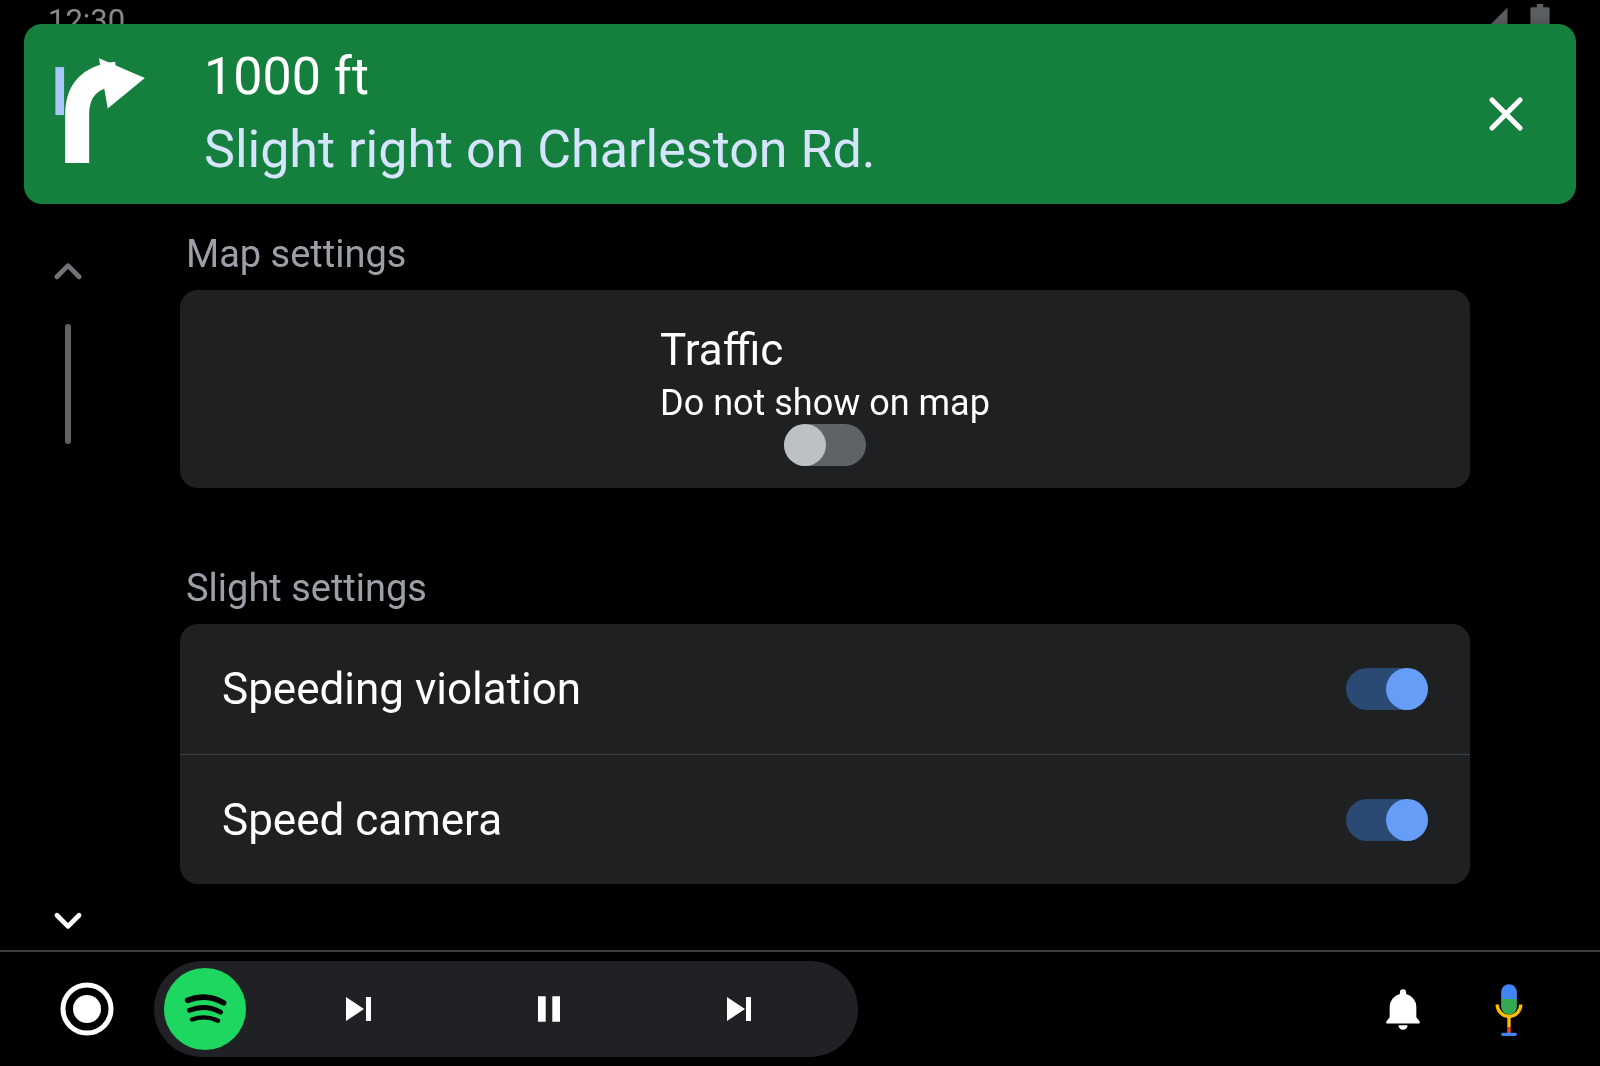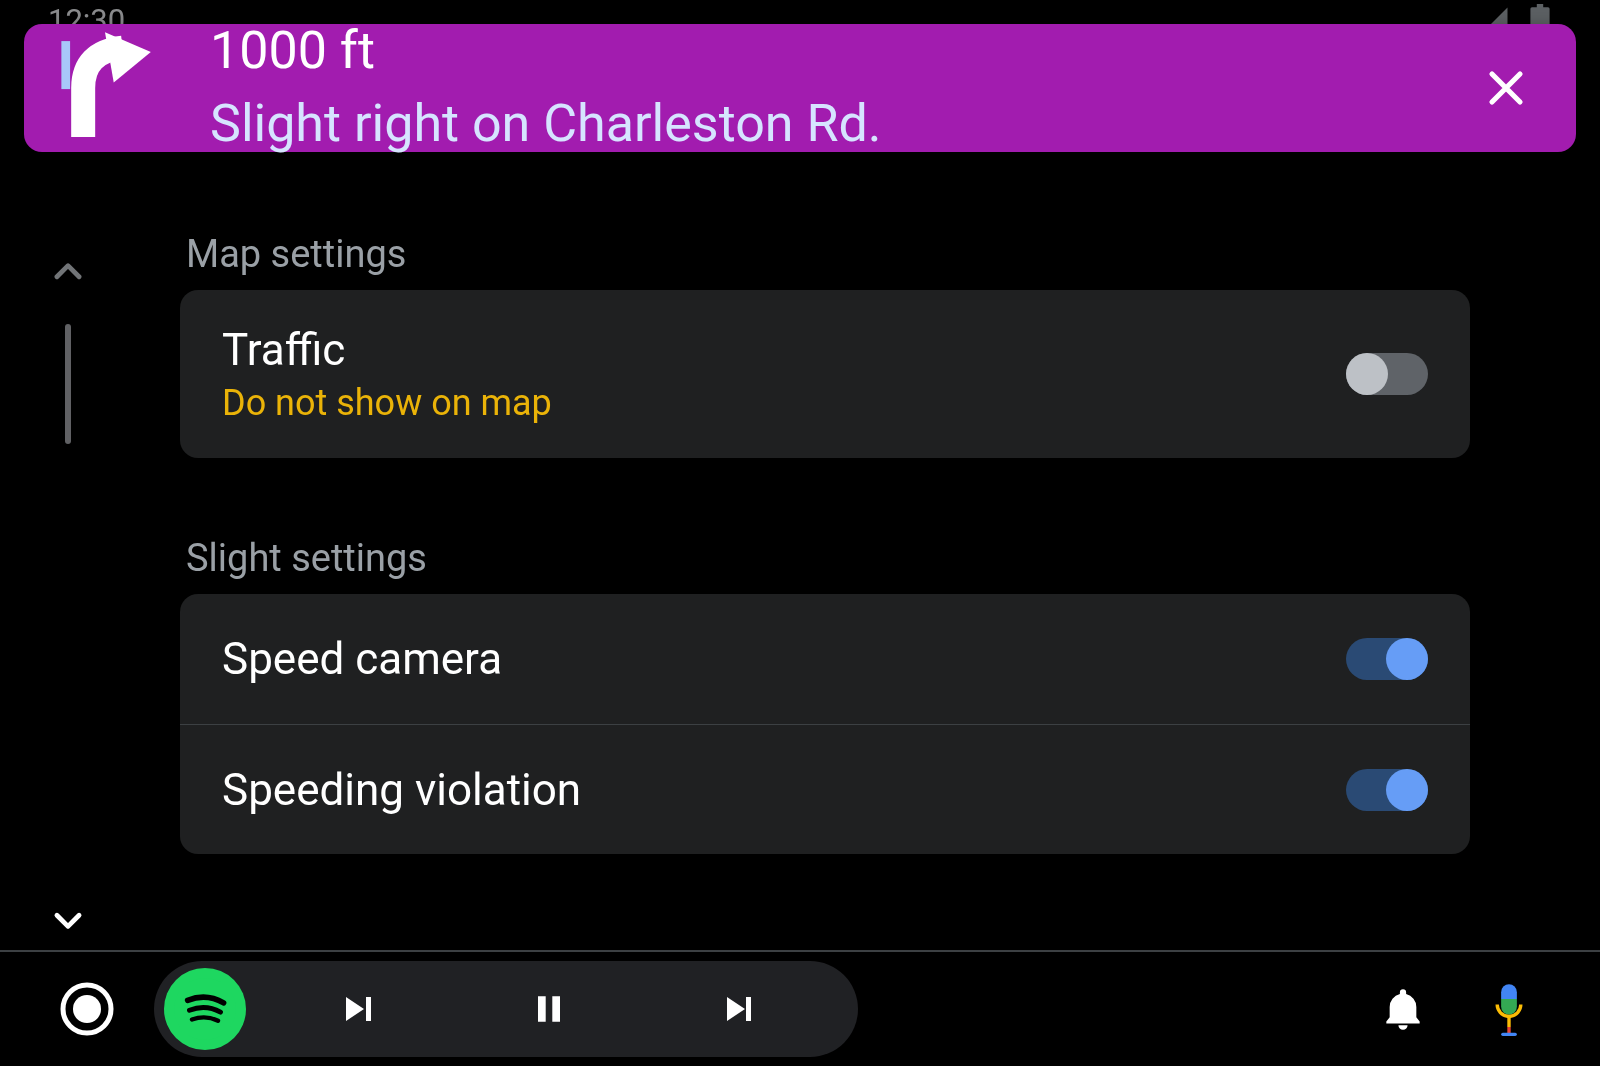--- a/index.html
+++ b/index.html
@@ -28,26 +28,26 @@
     opacity: 0.6;
   }
   .statusbar .right { display:flex; align-items:center; gap:20px; }
 
   
   .nav-banner {
     position: absolute;
     top: 24px;
     left: 24px;
     right: 24px;
-    height: 128px;
-    background: #a21caf;
+    height: 180px;
+    background: #15803d;
     border-radius: 18px;
     display: flex;
     align-items: center;
-    padding: 0 40px 0 26px;
+    padding: 0 40px 0 20px;
     box-shadow: 0 6px 20px rgba(0,0,0,.4);
     z-index: 5;
   }
   .nav-banner .turn-icon {
     width: 110px; height: 120px;
     display:flex; align-items:center; justify-content:center;
     margin-right: 50px;
   }
   .nav-banner .texts { flex:1; }
   .nav-banner .distance {
@@ -124,24 +124,24 @@
     border-top: 1px solid #3c4043;
   }
   .row .labels { flex:1; }
   .row .title {
     font-size: 44px;
     color: #fff;
     font-weight: 400;
   }
   .row .subtitle {
     font-size: 36px;
-    color: #eab308;
+    color: #ffffff;
     margin-top: 6px;
   }
-  .row.tall { padding-top: 34px; padding-bottom: 34px; }
+  .row.tall { padding-top: 34px; padding-bottom: 22px; flex-direction: column; }
 
   .gap { height: 54px; }
 
   
   .toggle {
     width: 82px; height: 42px;
     border-radius: 21px;
     position: relative;
     flex: 0 0 auto;
   }
@@ -269,30 +269,30 @@
       </div>
     </div>
   </div>
 
   <div class="gap"></div>
 
   <div class="section-label">Slight settings</div>
   <div class="card">
     <div class="row">
       <div class="labels">
-        <div class="title">Speed camera</div>
+        <div class="title">Speeding violation</div>
       </div>
       <div class="toggle on">
         <div class="track"></div>
           <div class="thumb"></div>
       </div>
     </div>
     <div class="row">
       <div class="labels">
-        <div class="title">Speeding violation</div>
+        <div class="title">Speed camera</div>
       </div>
       <div class="toggle on">
         <div class="track"></div>
           <div class="thumb"></div>
       </div>
     </div>
   </div>
 
 </div>
 

